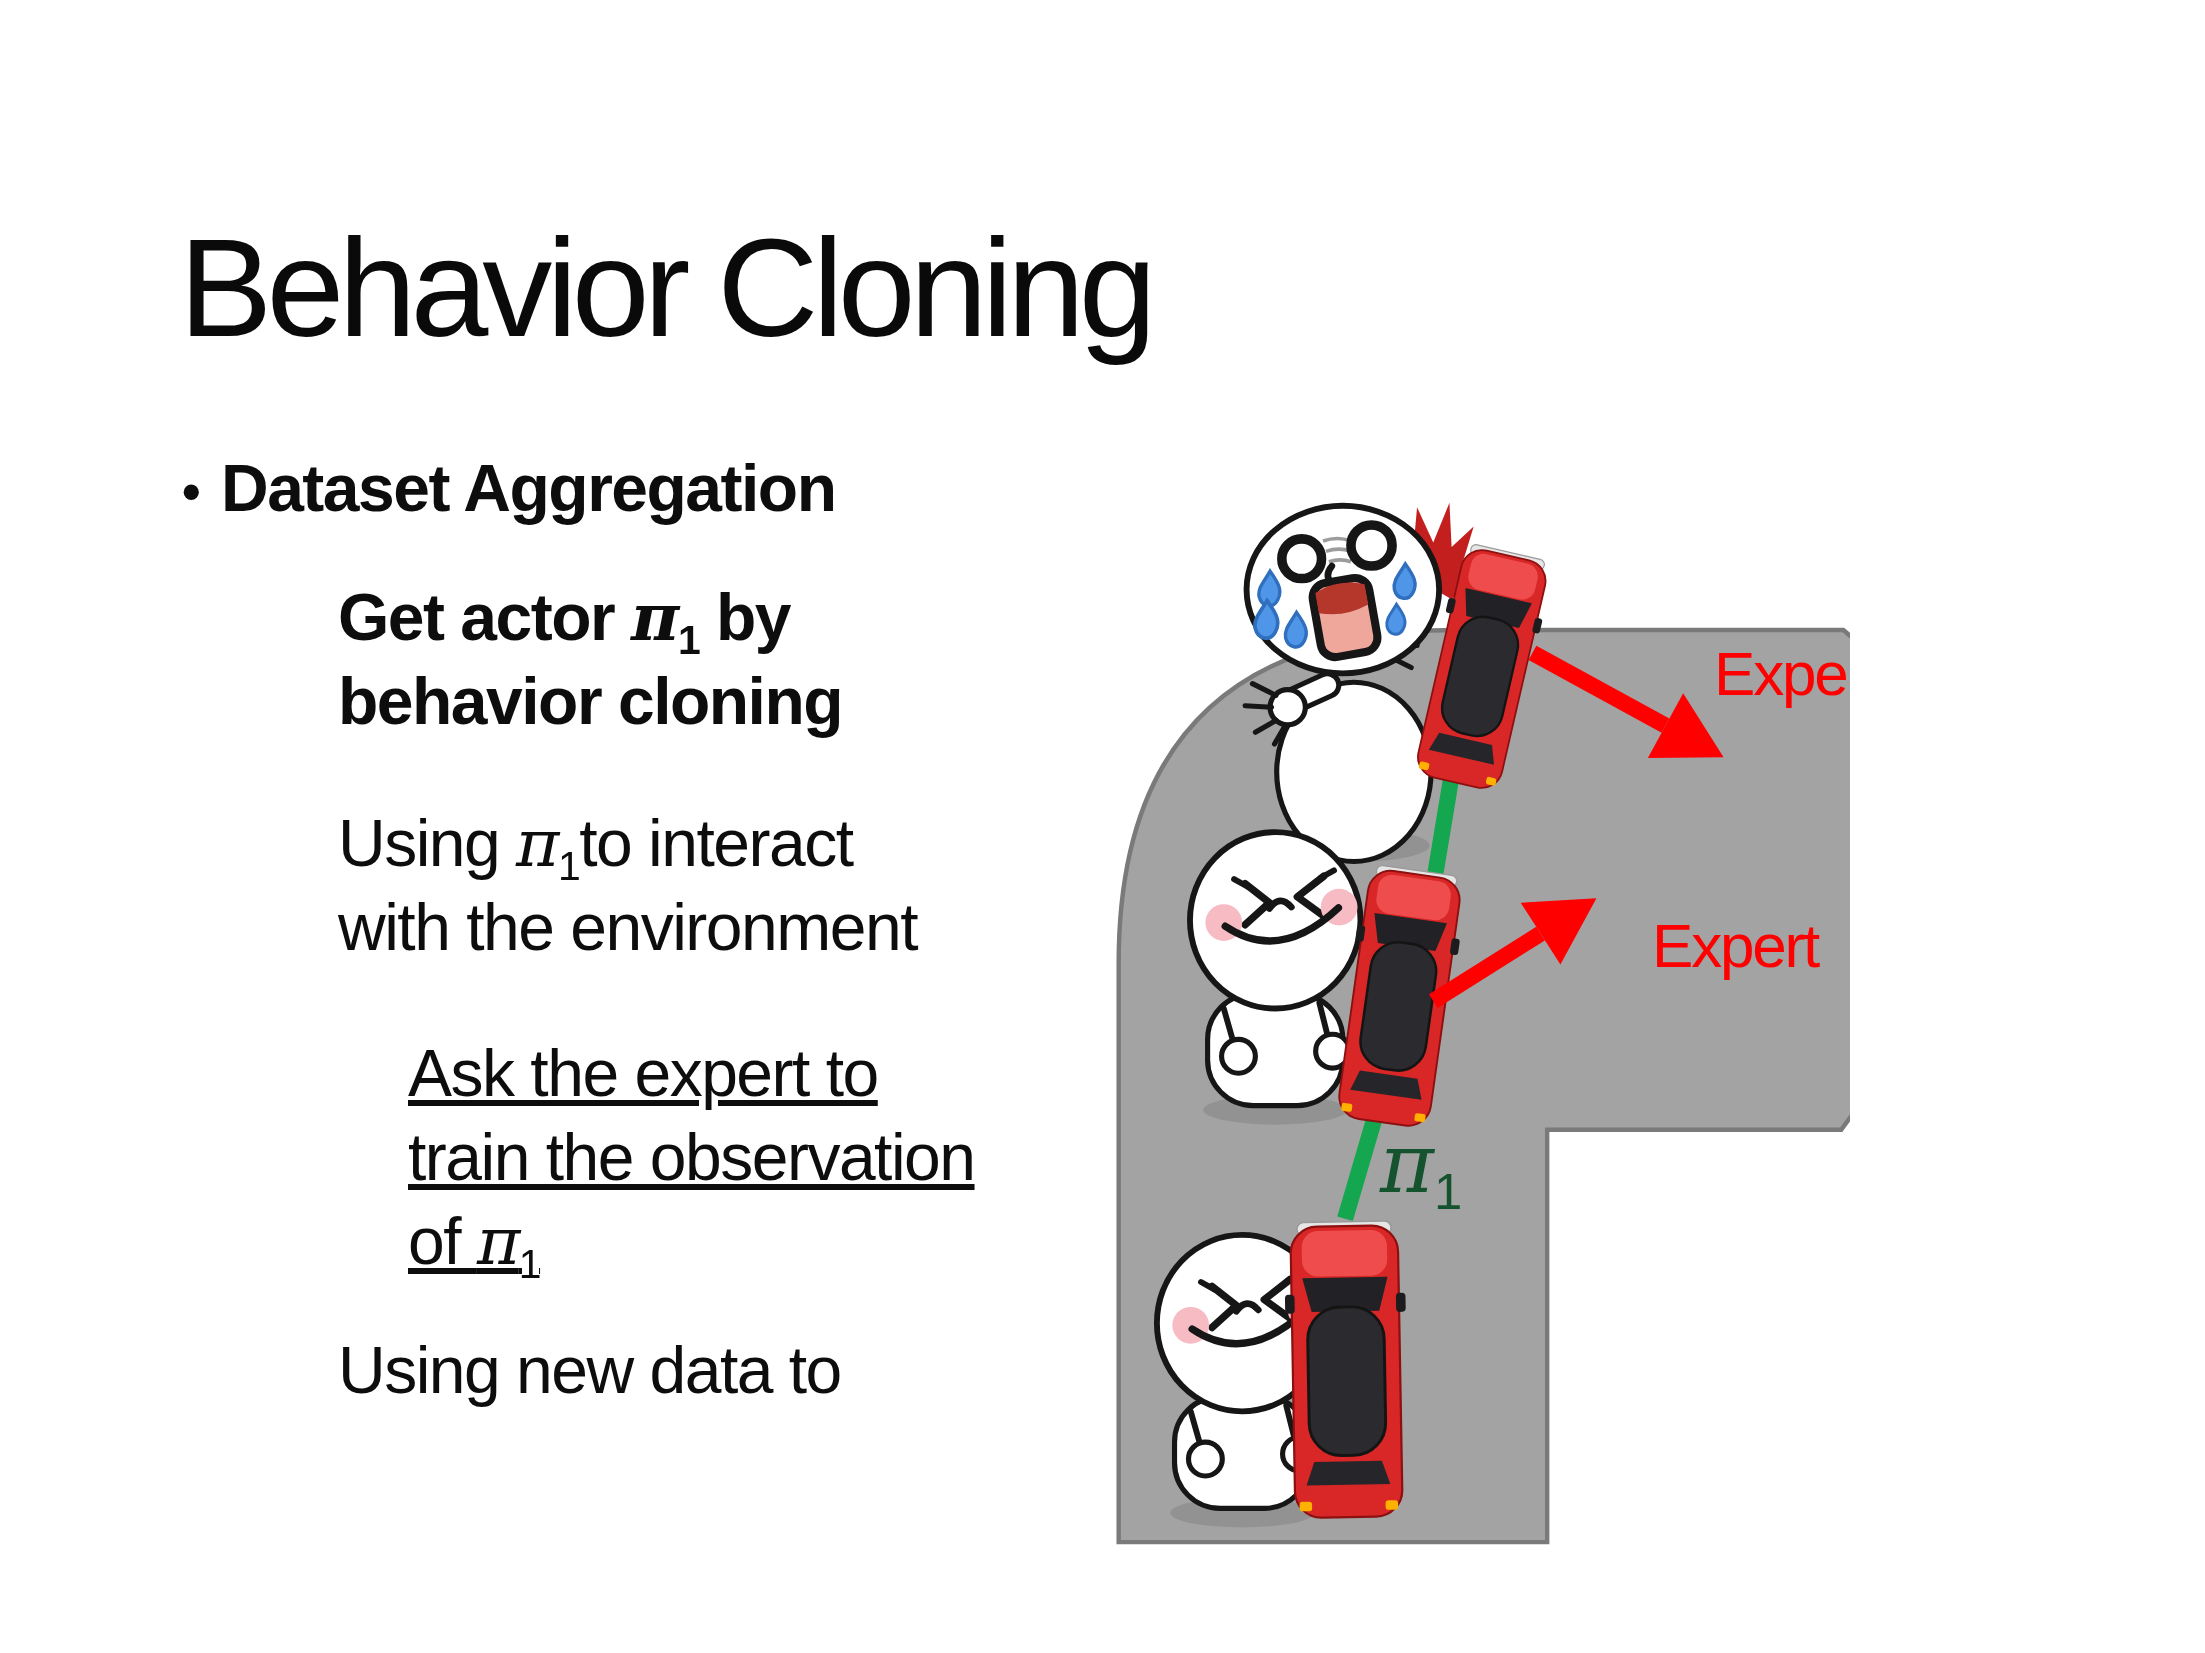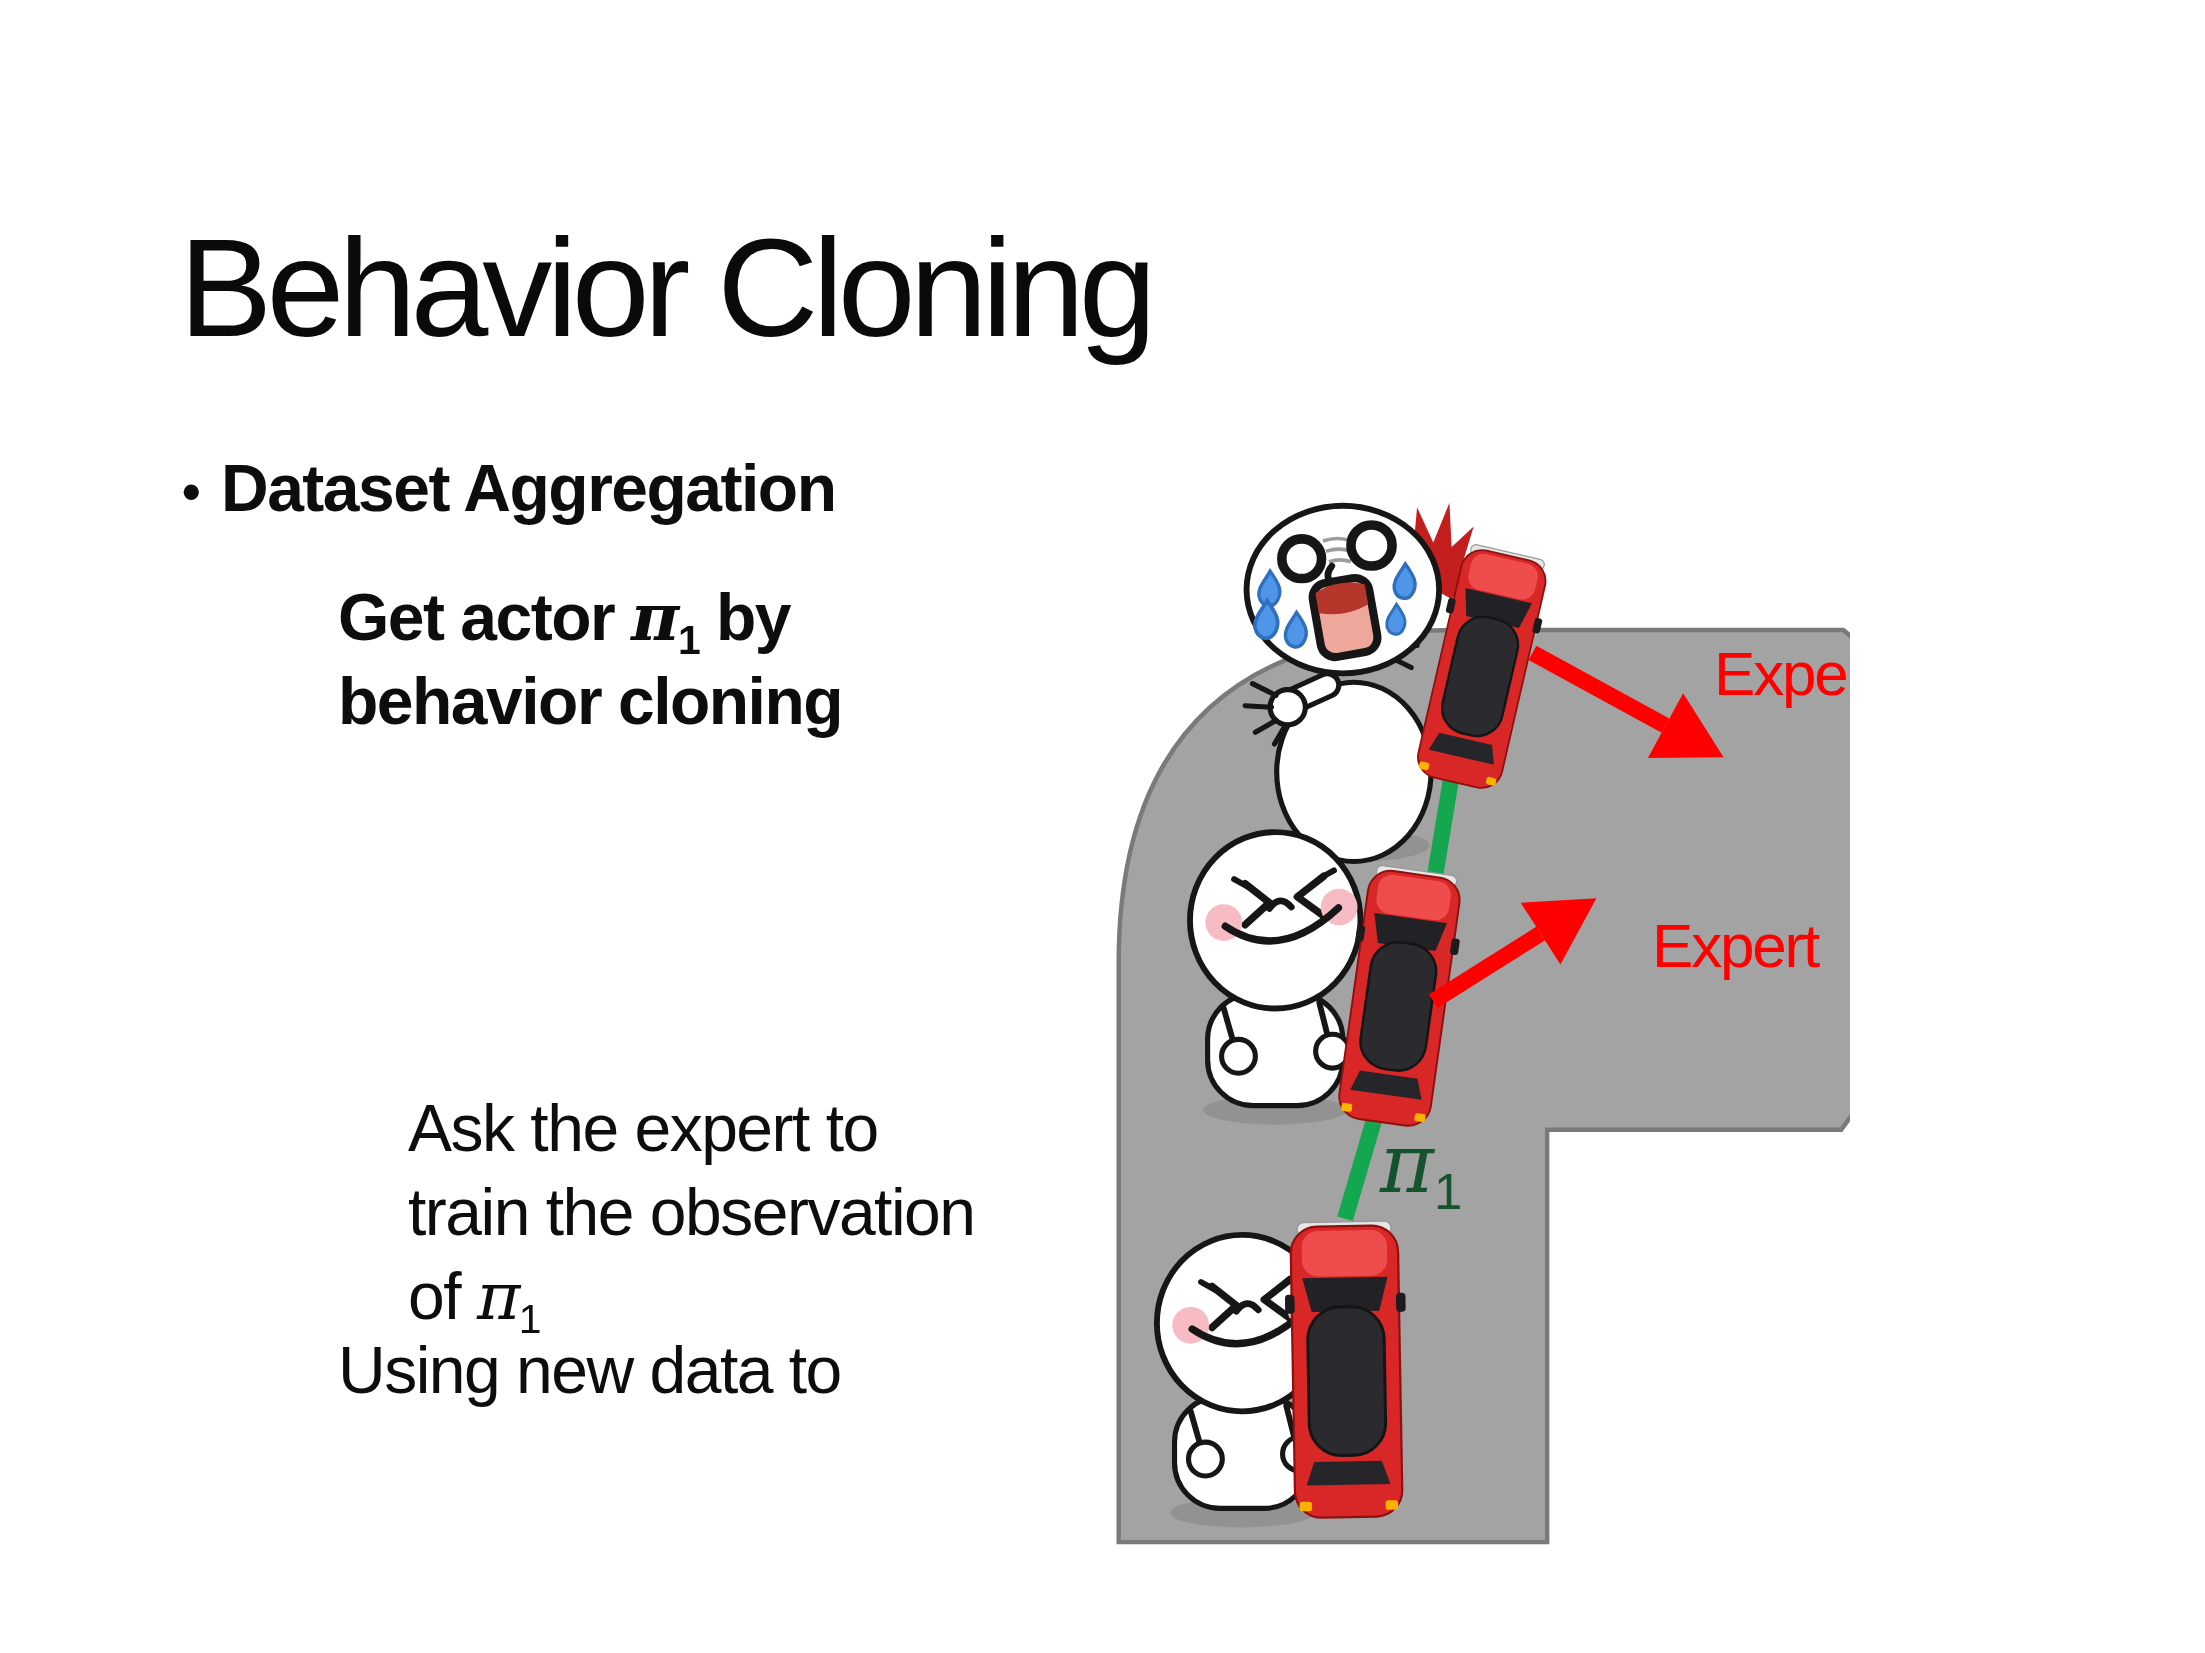--- a/index.html
+++ b/index.html
@@ -13,21 +13,21 @@
     font-weight:400;color:#0a0a0a;white-space:nowrap;
   }
   .bullet-row{left:182px;top:450px;font-size:66px;letter-spacing:-1.5px;white-space:nowrap;font-weight:bold;}
   .bullet-row .marker{display:inline-block;width:39px;font-size:53px;vertical-align:top;line-height:84px;}
   .step{font-size:66px;line-height:84px;letter-spacing:-1.5px;white-space:nowrap;}
   .step .line{height:84px;}
   #step-1,#step-2,#step-4{left:338px;}
   #step-3{left:408px;}
   #step-1{top:575px;font-weight:bold;}
   #step-2{top:801px;}
-  #step-3{top:1086px;}
+  #step-3{top:1031px;text-decoration:underline;}
   #step-4{top:1293px;margin-top:35px;}
   .pi{font-family:"DejaVu Serif",serif;font-style:italic;}
   sub{font-size:0.62em;line-height:0;}
   .expert{
     font-size:62px;color:var(--accent-red,#ff0000);letter-spacing:-2.2px;white-space:nowrap;text-align:center;
   }
   #expert-top{left:1714px;top:638px;}
   #expert-middle{left:1652px;top:910px;}
   .pi-label{left:1380px;top:1116px;font-size:82px;color:#14532d;}
   svg{position:absolute;left:0;top:0;}
@@ -48,20 +48,24 @@
 
   <div class="abs bullet-row">
     <span class="marker">•</span><span>Dataset Aggregation</span>
   </div>
 
   <div class="abs step" id="step-1">
     <div class="line">Get actor <span class="pi">π</span><sub>1</sub> by</div>
     <div class="line">behavior cloning</div>
   </div>
 
+  <div class="abs step" id="step-2">
+    <div class="line">Using <span class="pi">π</span><sub>1</sub>to interact</div>
+    <div class="line">with the environment</div>
+  </div>
 
   <div class="abs step" id="step-3">
     <div class="line">Ask the expert to</div>
     <div class="line">train the observation</div>
     <div class="line">of <span class="pi">π</span><sub>1</sub></div>
   </div>
 
   <div class="abs step" id="step-4">
     <div class="line">Using new data to</div>
   </div>

